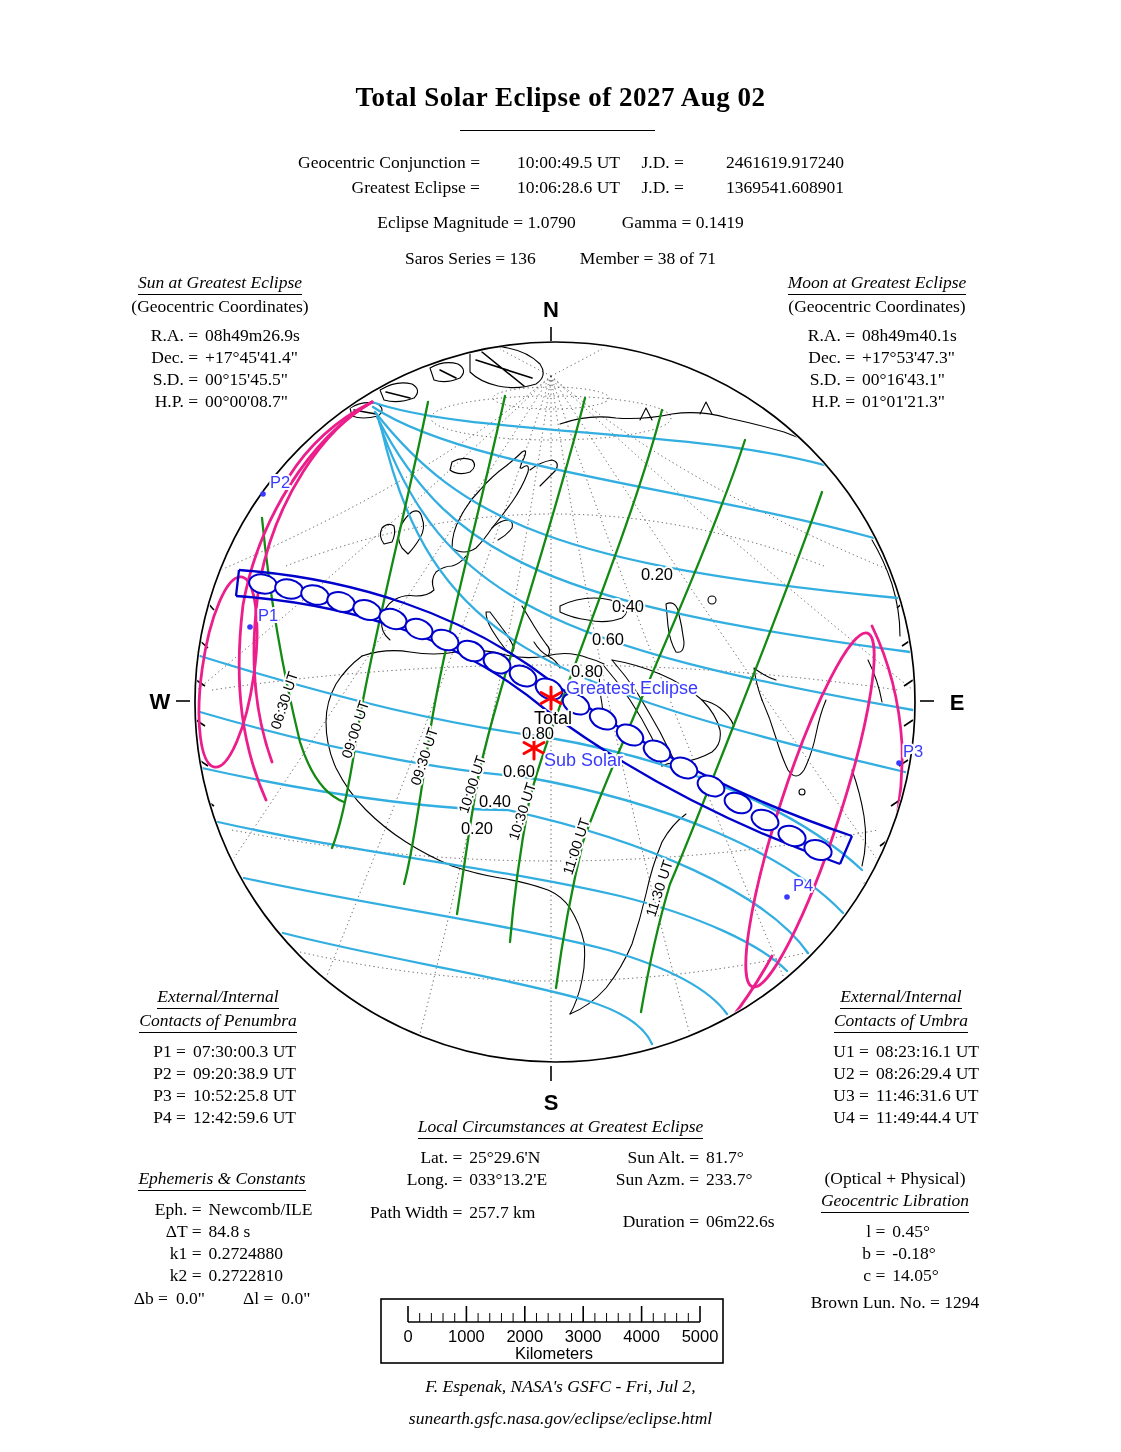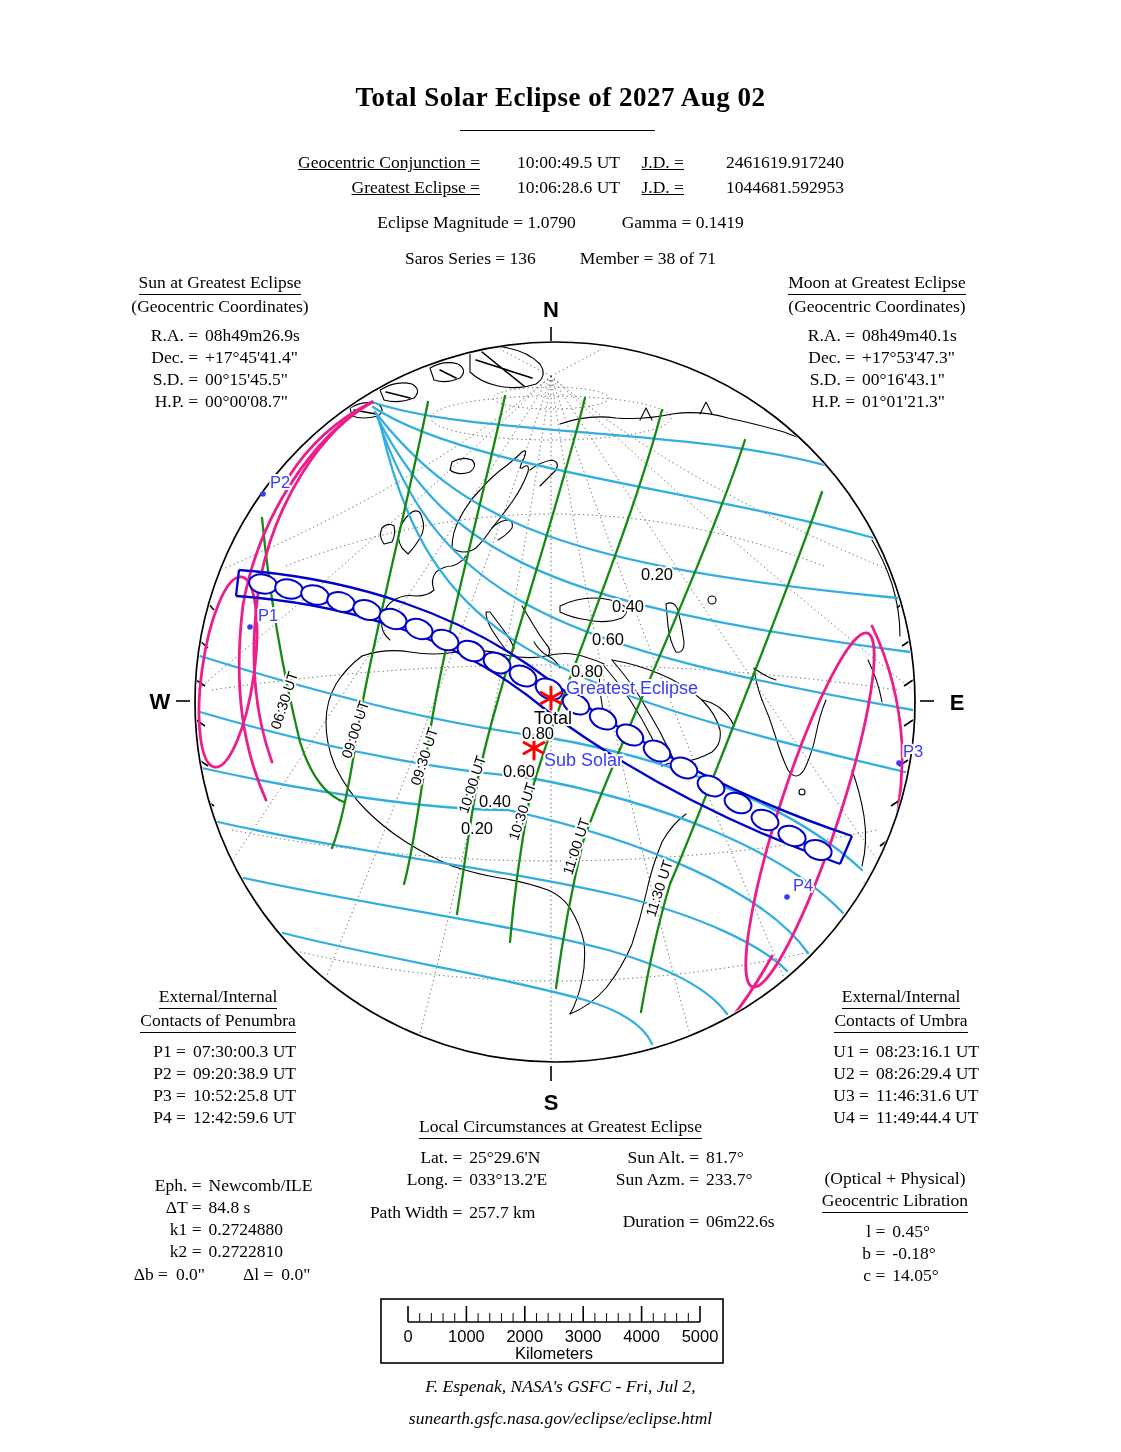--- a/index.html
+++ b/index.html
@@ -1,29 +1,29 @@
 <!DOCTYPE html>
 <html><head>
 <meta charset="utf-8">
 <style>
   html,body{margin:0;padding:0;background:#fff;}
   body{width:1121px;height:1452px;position:relative;color:#000;
        font-family:"Liberation Serif",serif;}
   .abs{position:absolute;}
   .ctr{width:100%;text-align:center;}
-  .u{display:inline-block;border-bottom:1.6px solid #000;padding-bottom:1px;}
+  .u{display:inline-block;border-bottom:1.6px solid #000;padding-bottom:1px;font-style:italic;}
   .panel{position:absolute;font-size:17.5px;line-height:22px;text-align:center;}
   .rows{display:inline-block;text-align:left;margin-top:7px;}
   .row{display:flex;}
   .lab{text-align:right;margin-right:7px;white-space:pre;}
   .w58 .lab{width:58px;} .w46 .lab{width:46px;} .w70 .lab{width:70px;}
   .w34 .lab{width:34px;} .w116 .lab{width:116px;} .w96 .lab{width:96px;}
   .hdr-grid{position:absolute;display:grid;grid-template-columns:218px 132px 56px 152px;
             column-gap:8px;font-size:17.5px;line-height:25px;}
-  .hdr-grid .r{text-align:right;text-decoration:underline;} .hdr-grid .l{text-align:right;}
+  .hdr-grid .r{text-align:right;} .hdr-grid .l{text-align:right;}
   .cline{position:absolute;width:100%;display:flex;justify-content:center;font-size:17.5px;}
   .cline span{white-space:pre;}
   .title{font-size:27px;font-weight:bold;letter-spacing:.5px;}
   .foot{font-style:italic;font-size:17.5px;}
   svg text{font-family:"Liberation Sans",sans-serif;}
   .halo{paint-order:stroke;stroke:#fff;stroke-width:4px;stroke-linejoin:round;}
   .blab{fill:#3A3AFF;font-size:18px;}
   .plab{fill:#3A3AFF;font-size:16.5px;}
   .cont{fill:#000;font-size:16.5px;}
   .utlab{fill:#000;font-size:14.5px;}
@@ -276,21 +276,21 @@
 <div class="abs" style="left:460px;top:130px;width:195px;border-bottom:1.6px solid #000"></div>
 
 <div class="hdr-grid" style="left:262px;top:150px;width:590px">
   <div class="r">Geocentric Conjunction =</div>
   <div class="l">10:00:49.5 UT</div>
   <div class="r">J.D. =</div>
   <div class="l">2461619.917240</div>
   <div class="r">Greatest Eclipse =</div>
   <div class="l">10:06:28.6 UT</div>
   <div class="r">J.D. =</div>
-  <div class="l">1044681.592953</div>
+  <div class="l">1369541.608901</div>
 </div>
 
 <div class="cline" style="top:212px">
   <span>Eclipse Magnitude =</span>
     <span> </span>
   <span>1.0790</span>
   <span style="width:46px"></span>
   <span>Gamma =</span>
     <span> </span>
   <span>0.1419</span>
@@ -426,20 +426,21 @@
         </div>
       <div class="row" style="margin-top:20px">
           <span class="lab">Duration =</span>
           <span>06m22.6s</span>
         </div>
     </div>
   </div>
 </div>
 
 <div class="panel" style="left:62px;top:1167px;width:320px">
+  <div><span class="u">Ephemeris &amp; Constants</span></div>
   <div class="rows w70">
     <div class="row">
         <span class="lab">Eph. =</span>
         <span>Newcomb/ILE</span>
       </div>
     <div class="row">
         <span class="lab">ΔT =</span>
         <span>84.8 s</span>
       </div>
     <div class="row">
@@ -470,16 +471,17 @@
       </div>
     <div class="row">
         <span class="lab">b =</span>
         <span>-0.18°</span>
       </div>
     <div class="row">
         <span class="lab">c =</span>
         <span>14.05°</span>
       </div>
   </div>
+  <div style="margin-top:5px">Brown Lun. No. = 1294</div>
 </div>
 
 <div class="abs ctr foot" style="top:1376px">F. Espenak, NASA's GSFC - Fri, Jul 2,</div>
 <div class="abs ctr foot" style="top:1408px">sunearth.gsfc.nasa.gov/eclipse/eclipse.html</div>
 
 </body></html>

